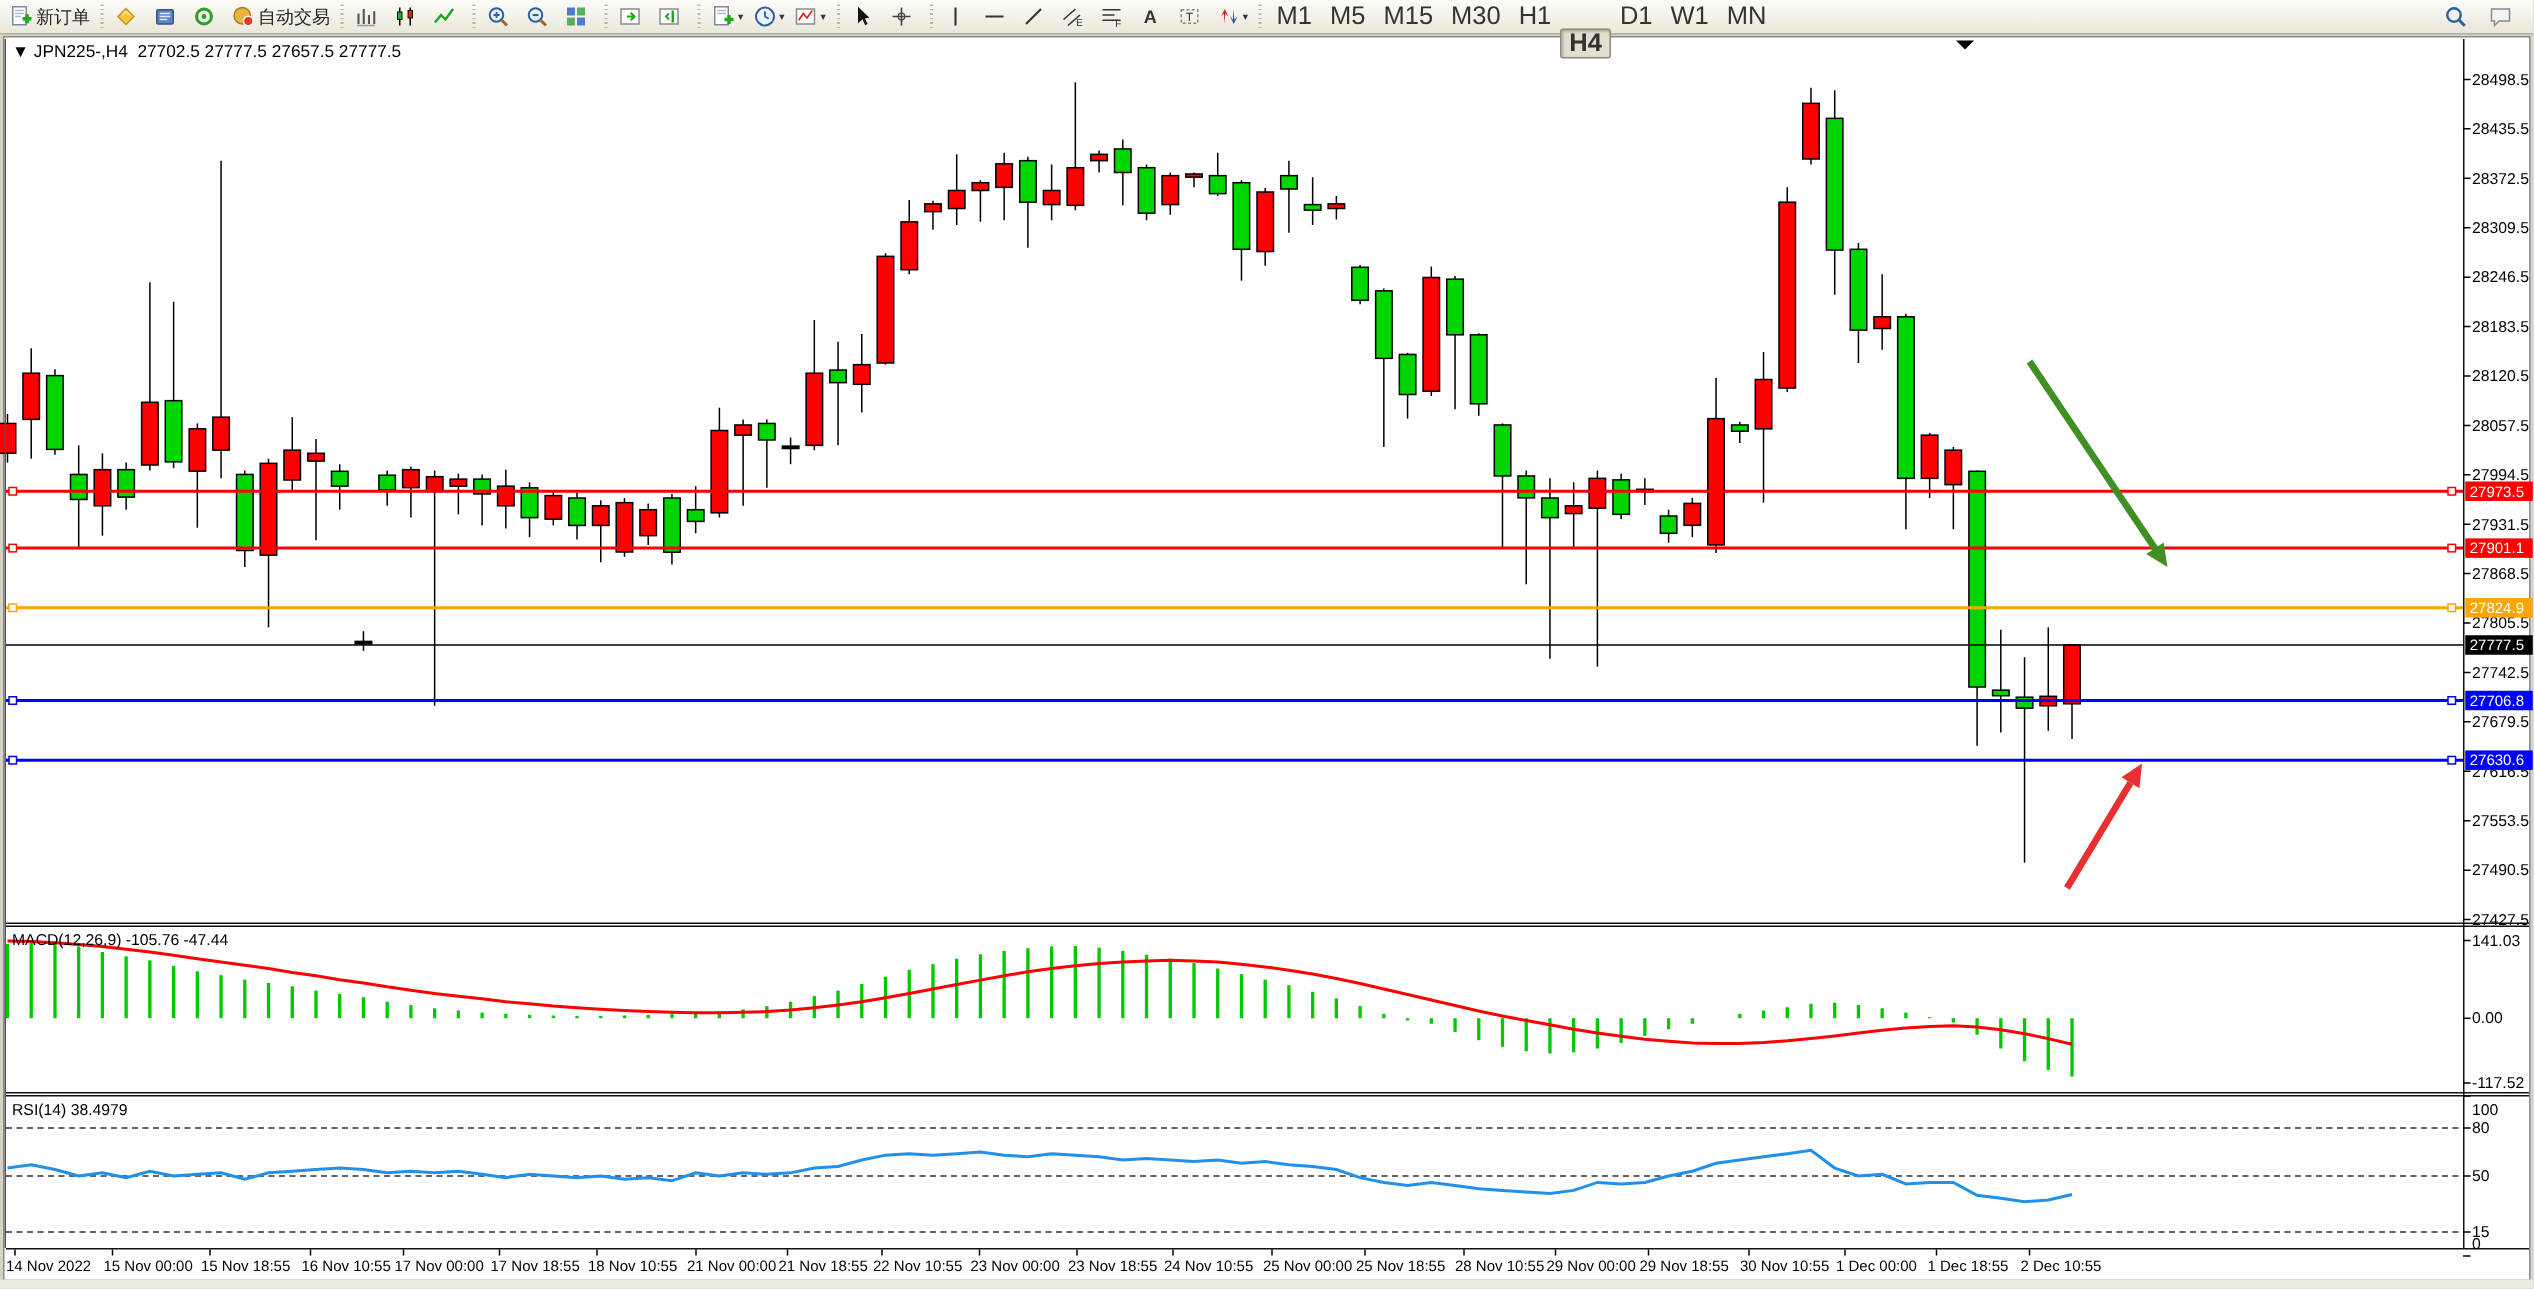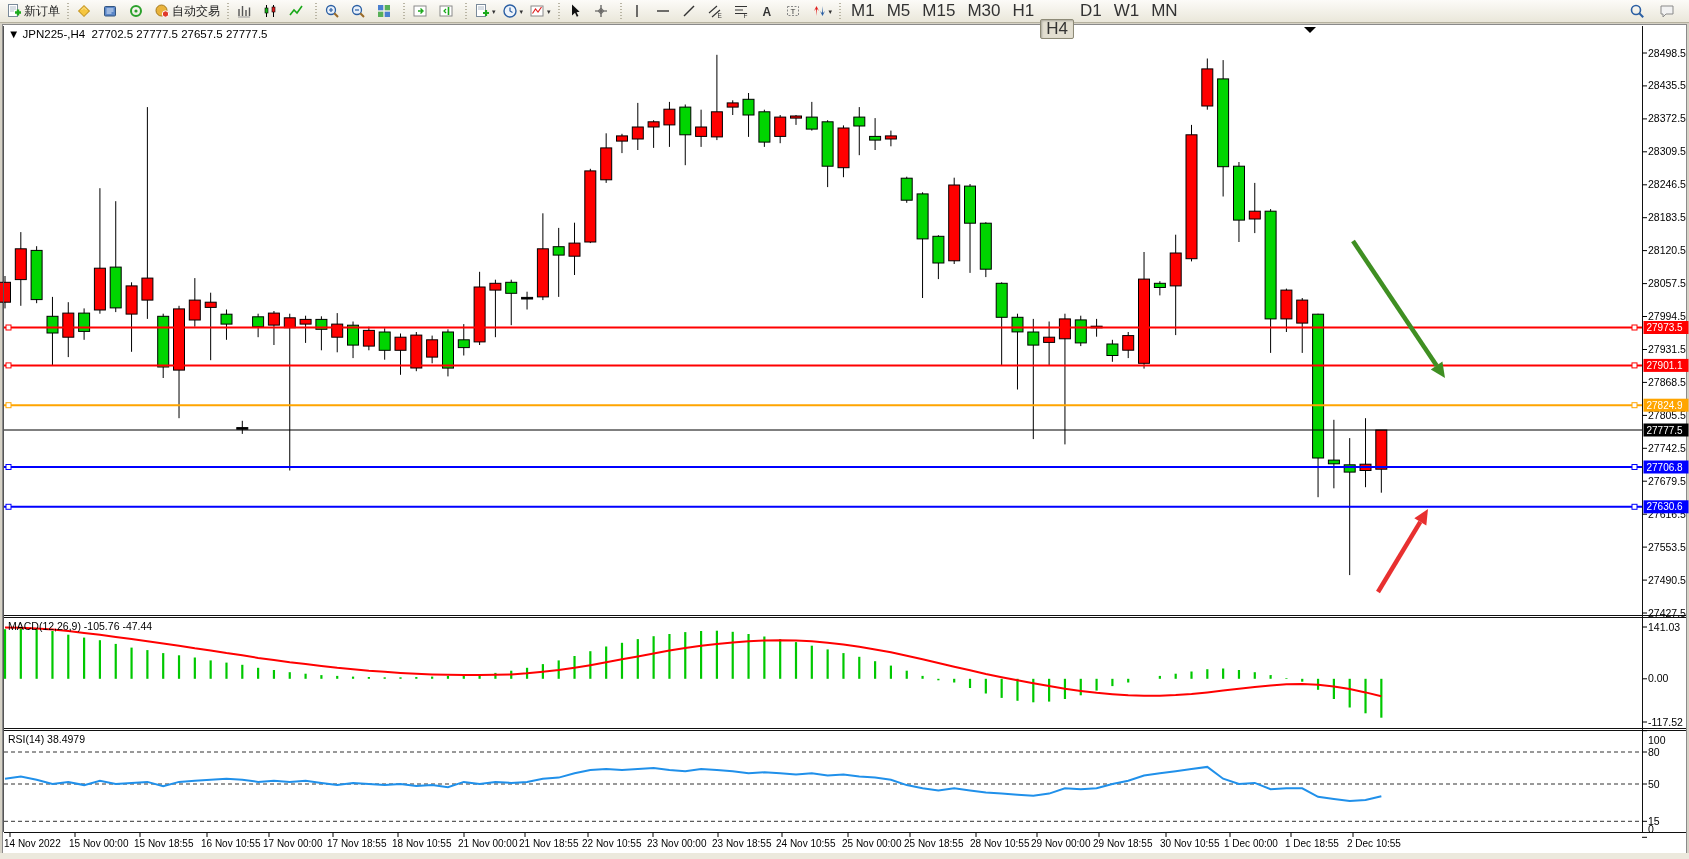--- a/index.html
+++ b/index.html
@@ -3,21 +3,21 @@
 <meta charset="utf-8">
 <style>
   html,body{margin:0;padding:0;background:#d6d2c6;}
   body{width:1689px;height:859px;overflow:hidden;font-family:"Liberation Sans","DejaVu Sans",sans-serif;position:relative;}
   .toolbar{position:absolute;top:0;left:0;width:1689px;height:23px;background:linear-gradient(#fcfbf8,#eae7da);border-bottom:1px solid #b5b19f;display:flex;align-items:center;padding:0 3px;box-sizing:border-box;z-index:5;}
   .grip{width:6px;height:16px;margin:0 2px;background-image:repeating-linear-gradient(#b9b5a4 0 1px,transparent 1px 3px);background-size:2px 100%;background-repeat:no-repeat;background-position:2px 0;}
   .tbtn{height:20px;min-width:20px;display:flex;align-items:center;gap:2px;padding:17px 2px;border:1px solid transparent;border-radius:2px;cursor:default;}
   .tbtn .lab{font-size:12px;color:#222;white-space:nowrap;}
   .tbtn .caret{font-size:7px;color:#333;line-height:1;}
   .tfbtn{height:18px;padding:0 5px;font-size:17px;color:#333;display:flex;align-items:center;border:1px solid transparent;border-radius:2px;}
-  .tfbtn.active{border:1px solid #8d8a77;background:#e2ded0;box-shadow:inset 1px 1px 2px rgba(0,0,0,.25);font-weight:normal;margin-top:36px;}
+  .tfbtn.active{border:1px solid #8d8a77;background:#e2ded0;box-shadow:inset 1px 1px 2px rgba(0,0,0,.25);font-weight:bold;margin-top:36px;}
   .tb-right{margin-left:auto;display:flex;align-items:center;gap:4px;padding-right:4px;}
   .badge{position:absolute;top:-4px;right:-5px;background:#e8392a;color:#fff;font-size:9px;width:13px;height:13px;border-radius:50%;display:flex;align-items:center;justify-content:center;border:1px solid #fff;}
   .chatwrap{position:relative;}
   .chartwin{position:absolute;top:24px;left:0;width:1689px;height:835px;}
   svg text{font-family:"Liberation Sans","DejaVu Sans",sans-serif;}
 </style>
 </head>
 <body>
 
 <div class="toolbar">

